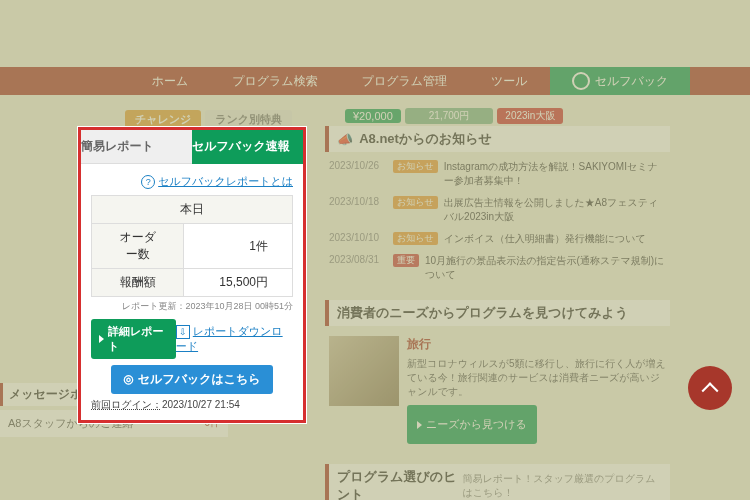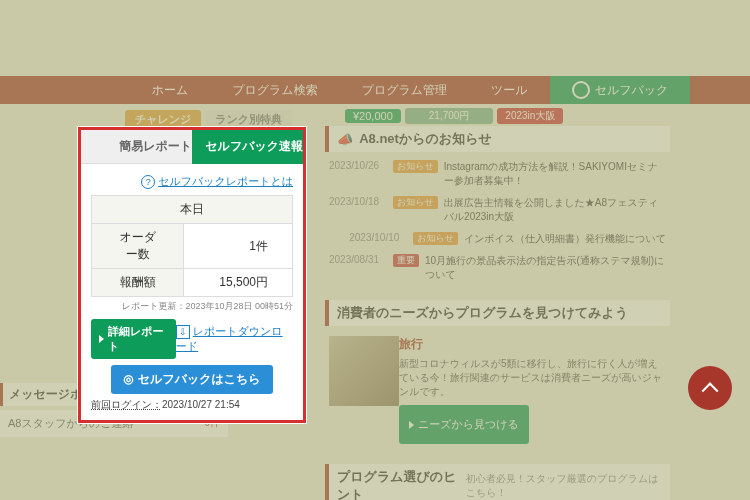--- a/index.html
+++ b/index.html
@@ -18,21 +18,21 @@
     inset: 0;
     background: rgba(170,170,120,0.55);
     z-index: 5;
     pointer-events: none;
   }
   .topbar {
     background: #a7372b;
     height: 28px;
     width: 100%;
     position: absolute;
-    top: 76px;
+    top: 67px;
     left: 0;
     display: flex;
     justify-content: center;
     z-index: 1;
   }
   .topbar-inner {
     display: flex;
     height: 100%;
     padding-left: 70px;
   }
@@ -97,21 +97,21 @@
     left: 78px;
     width: 228px;
     background: #fff;
     z-index: 10;
     border: 3px solid #d62f2f;
     box-shadow: 0 0 0 1px #fff;
   }
   .tabs { display:flex; }
   .tab {
     flex: 1;
-    text-align: right;
+    text-align: left;
     padding: 8px 0;
     font-size: 12px;
     font-weight: bold;
     cursor: pointer;
   }
   .tab.inactive { background:#efefef; color:#666; border-bottom:1px solid #ddd;}
   .tab.active { background:#0e9c5a; color:#fff; }
   .panel-body { padding: 6px 10px 8px; }
   .help-link { color:#1a7fc4; text-align:right; font-size:11px; margin:4px 0 6px; text-decoration:underline; cursor:pointer;}
   .help-link::before { content:"?"; display:inline-block; width:12px; height:12px; border:1px solid #1a7fc4; border-radius:50%; font-size:9px; line-height:12px; text-align:center; margin-right:3px; text-decoration:none;}
@@ -143,27 +143,27 @@
     font-weight: bold;
     font-size: 13px;
     background:#fff;
     margin-bottom:4px;
     display:flex;
     align-items:center;
     gap:6px;
   }
   .sec-head .sub { font-weight:normal; font-size:10px; color:#888;}
   .news-list { font-size:10px; color:#555;}
-  .news-row { display:flex; gap:6px; padding:4px 4px; align-items:flex-start;justify-content:flex-end;}
+  .news-row { display:flex; gap:6px; padding:4px 4px; align-items:flex-start;}
   .news-date { color:#888; width:58px; flex-shrink:0;}
   .badge { background:#e89a3a; color:#fff; padding:0 4px; border-radius:2px; font-size:9px; flex-shrink:0;}
   .badge.red { background:#c94040;}
   .news-text { color:#444;}
   .needs-block { margin-top:14px;}
-  .needs-body { display:flex; padding:6px 4px;}
+  .needs-body { display:flex; gap:8px; padding:6px 4px;}
   .thumb { width:70px; height:70px; background:linear-gradient(135deg,#cbbfa5,#8c7b5e); flex-shrink:0;}
   .needs-text { font-size:10px; color:#555;}
   .needs-title { color:#a7372b; font-weight:bold; font-size:12px; margin-bottom:4px;}
   .needs-desc { line-height:1.4; margin-bottom:6px;}
   .btn-find { background:#0e9c5a; color:#fff; padding:12px 10px; border-radius:3px; font-size:11px; display:inline-flex; align-items:center; gap:4px; cursor:pointer;}
   .btn-find::before { content:""; width:0;height:0; border-left:5px solid #fff; border-top:4px solid transparent; border-bottom:4px solid transparent; display:inline-block;}
   .hint-block { margin-top:14px;}
 
   .msgbox {
     position:absolute;
@@ -260,21 +260,21 @@
           <div class="needs-title">旅行</div>
           <div class="needs-desc">新型コロナウィルスが5類に移行し、旅行に行く人が増えている今！旅行関連のサービスは消費者ニーズが高いジャンルです。</div>
           <span class="btn-find">ニーズから見つける</span>
         </div>
       </div>
     </div>
 
     <div class="hint-block">
       <div class="sec-head">
         <span>プログラム選びのヒント</span>
-        <span class="sub">初心者必見！スタッフ厳選のプログラムはこちら！</span>
+        <span class="sub">簡易レポート！スタッフ厳選のプログラムはこちら！</span>
       </div>
     </div>
   </div>
 
   <div class="msgbox">
     <div class="msg-head">メッセージボックス</div>
     <div class="msg-row">
       <span>A8スタッフからのご連絡</span>
       <span class="msg-count">0件</span>
     </div>

